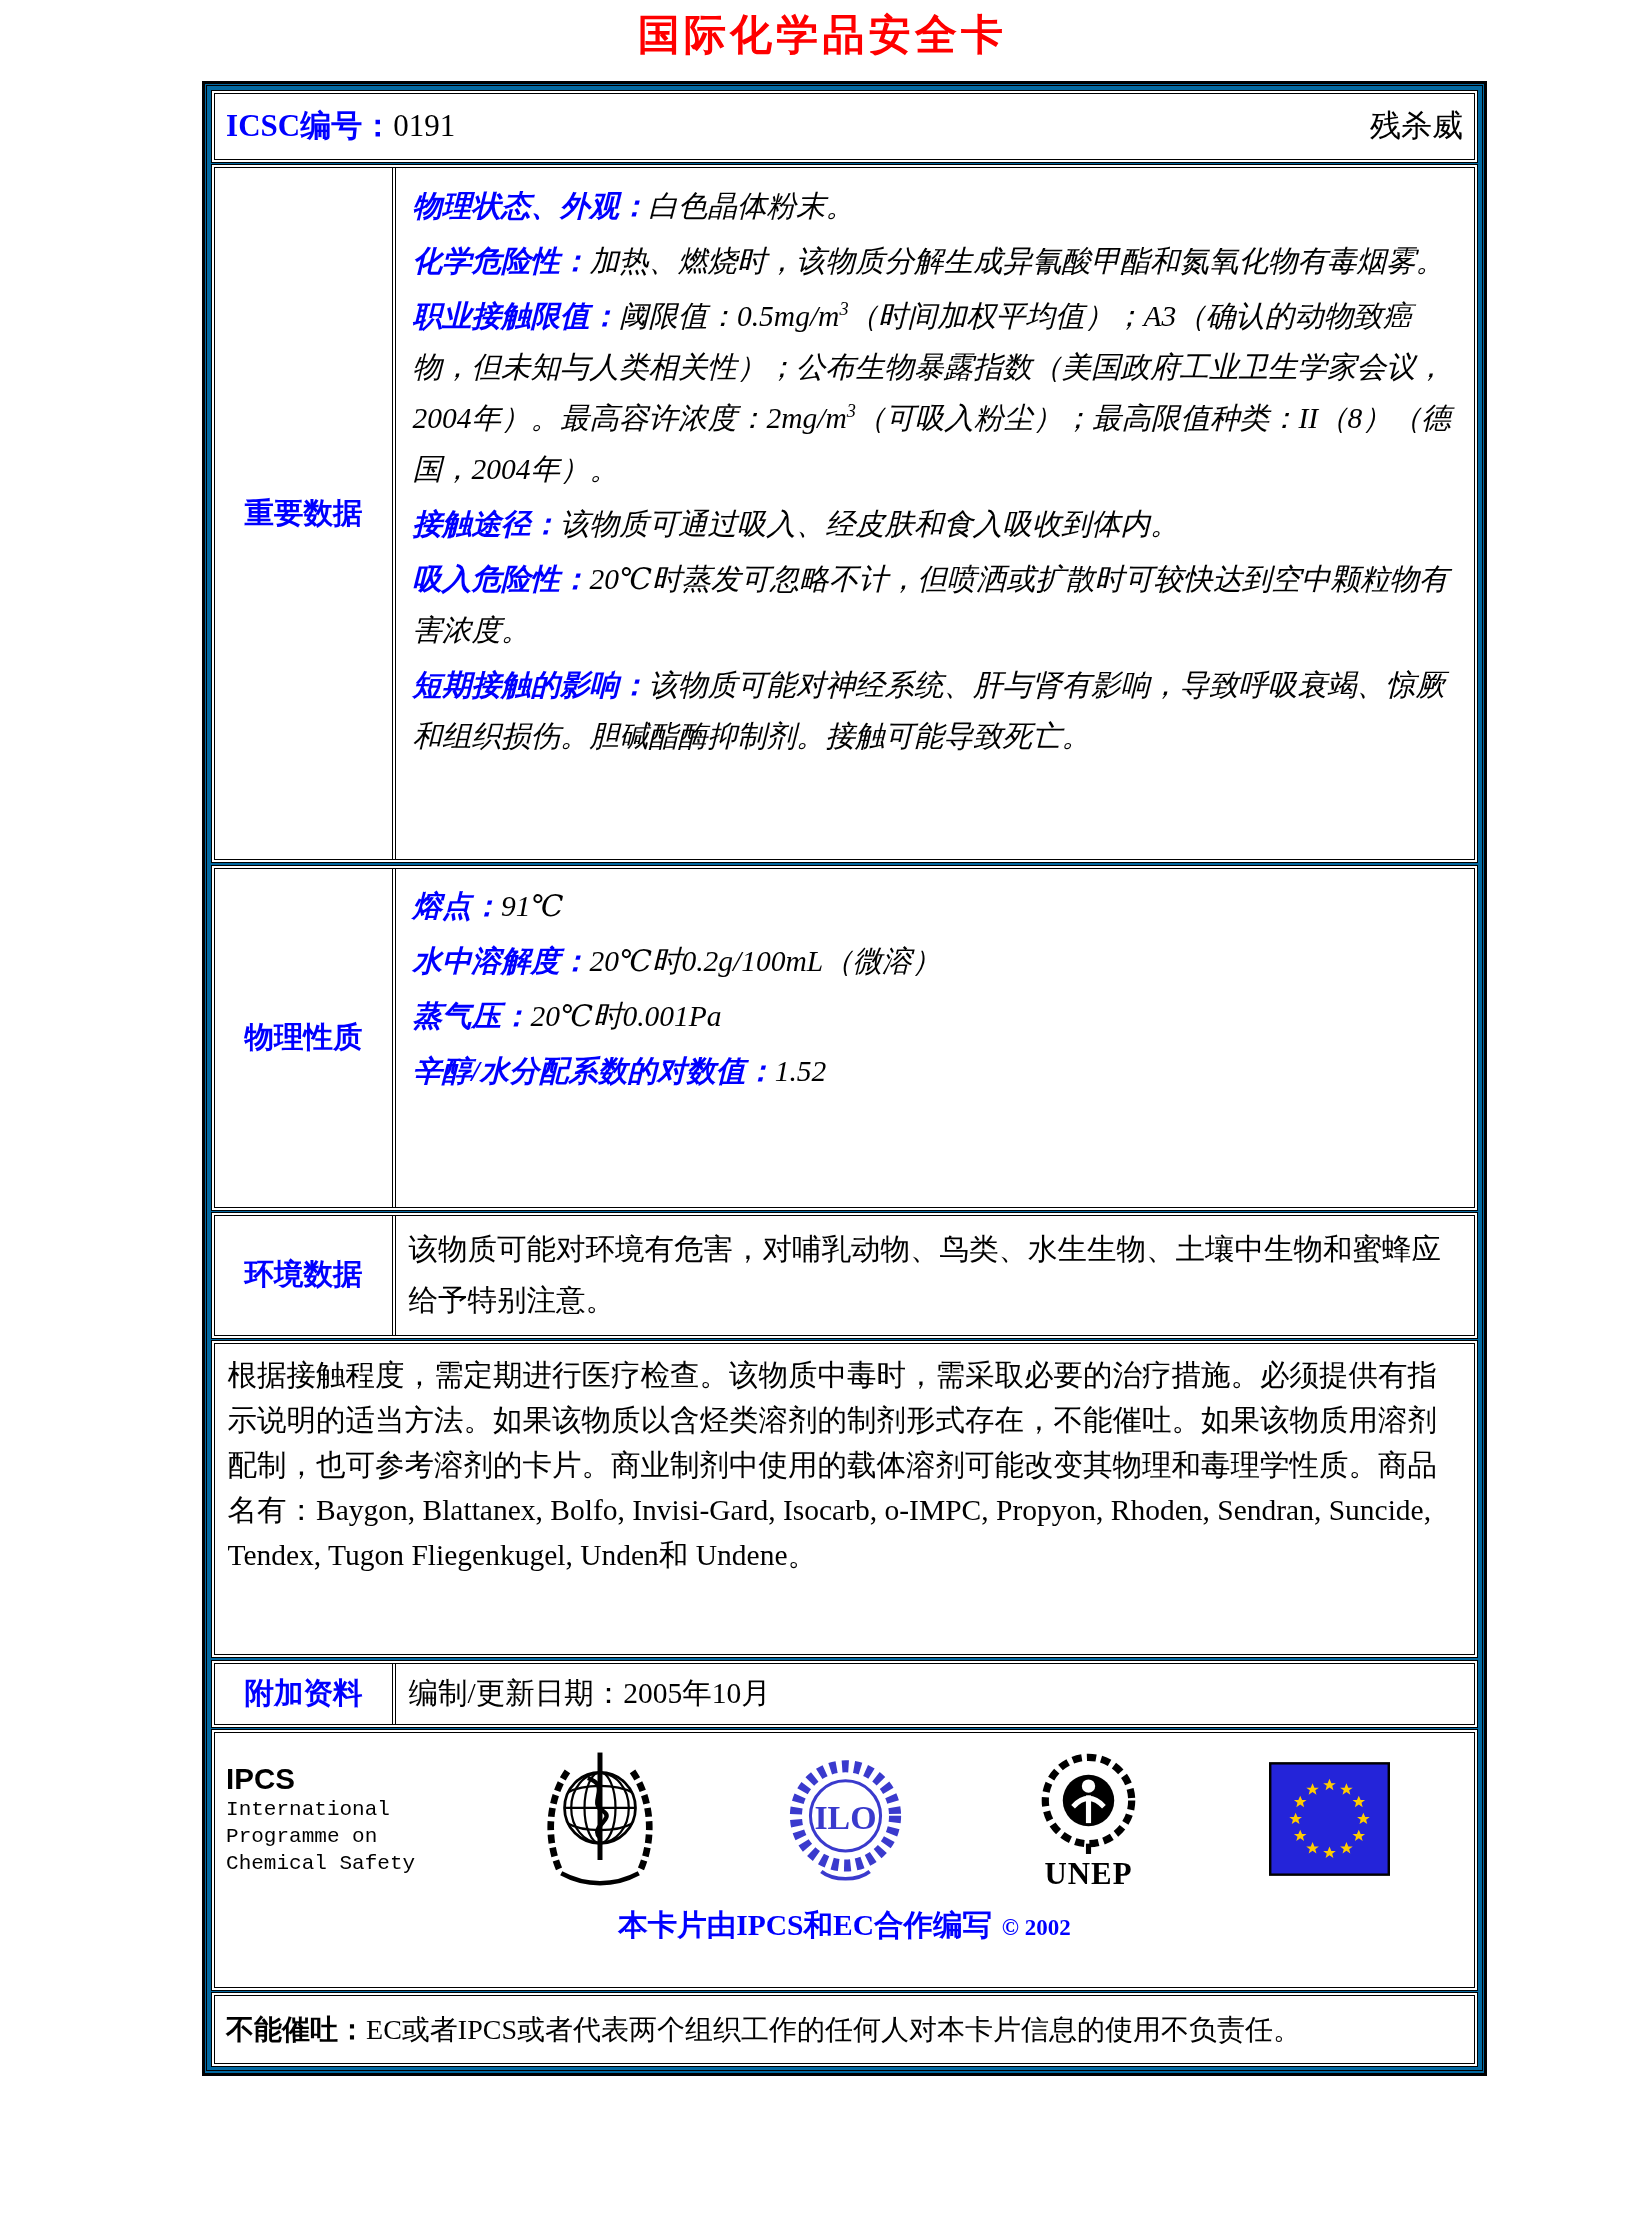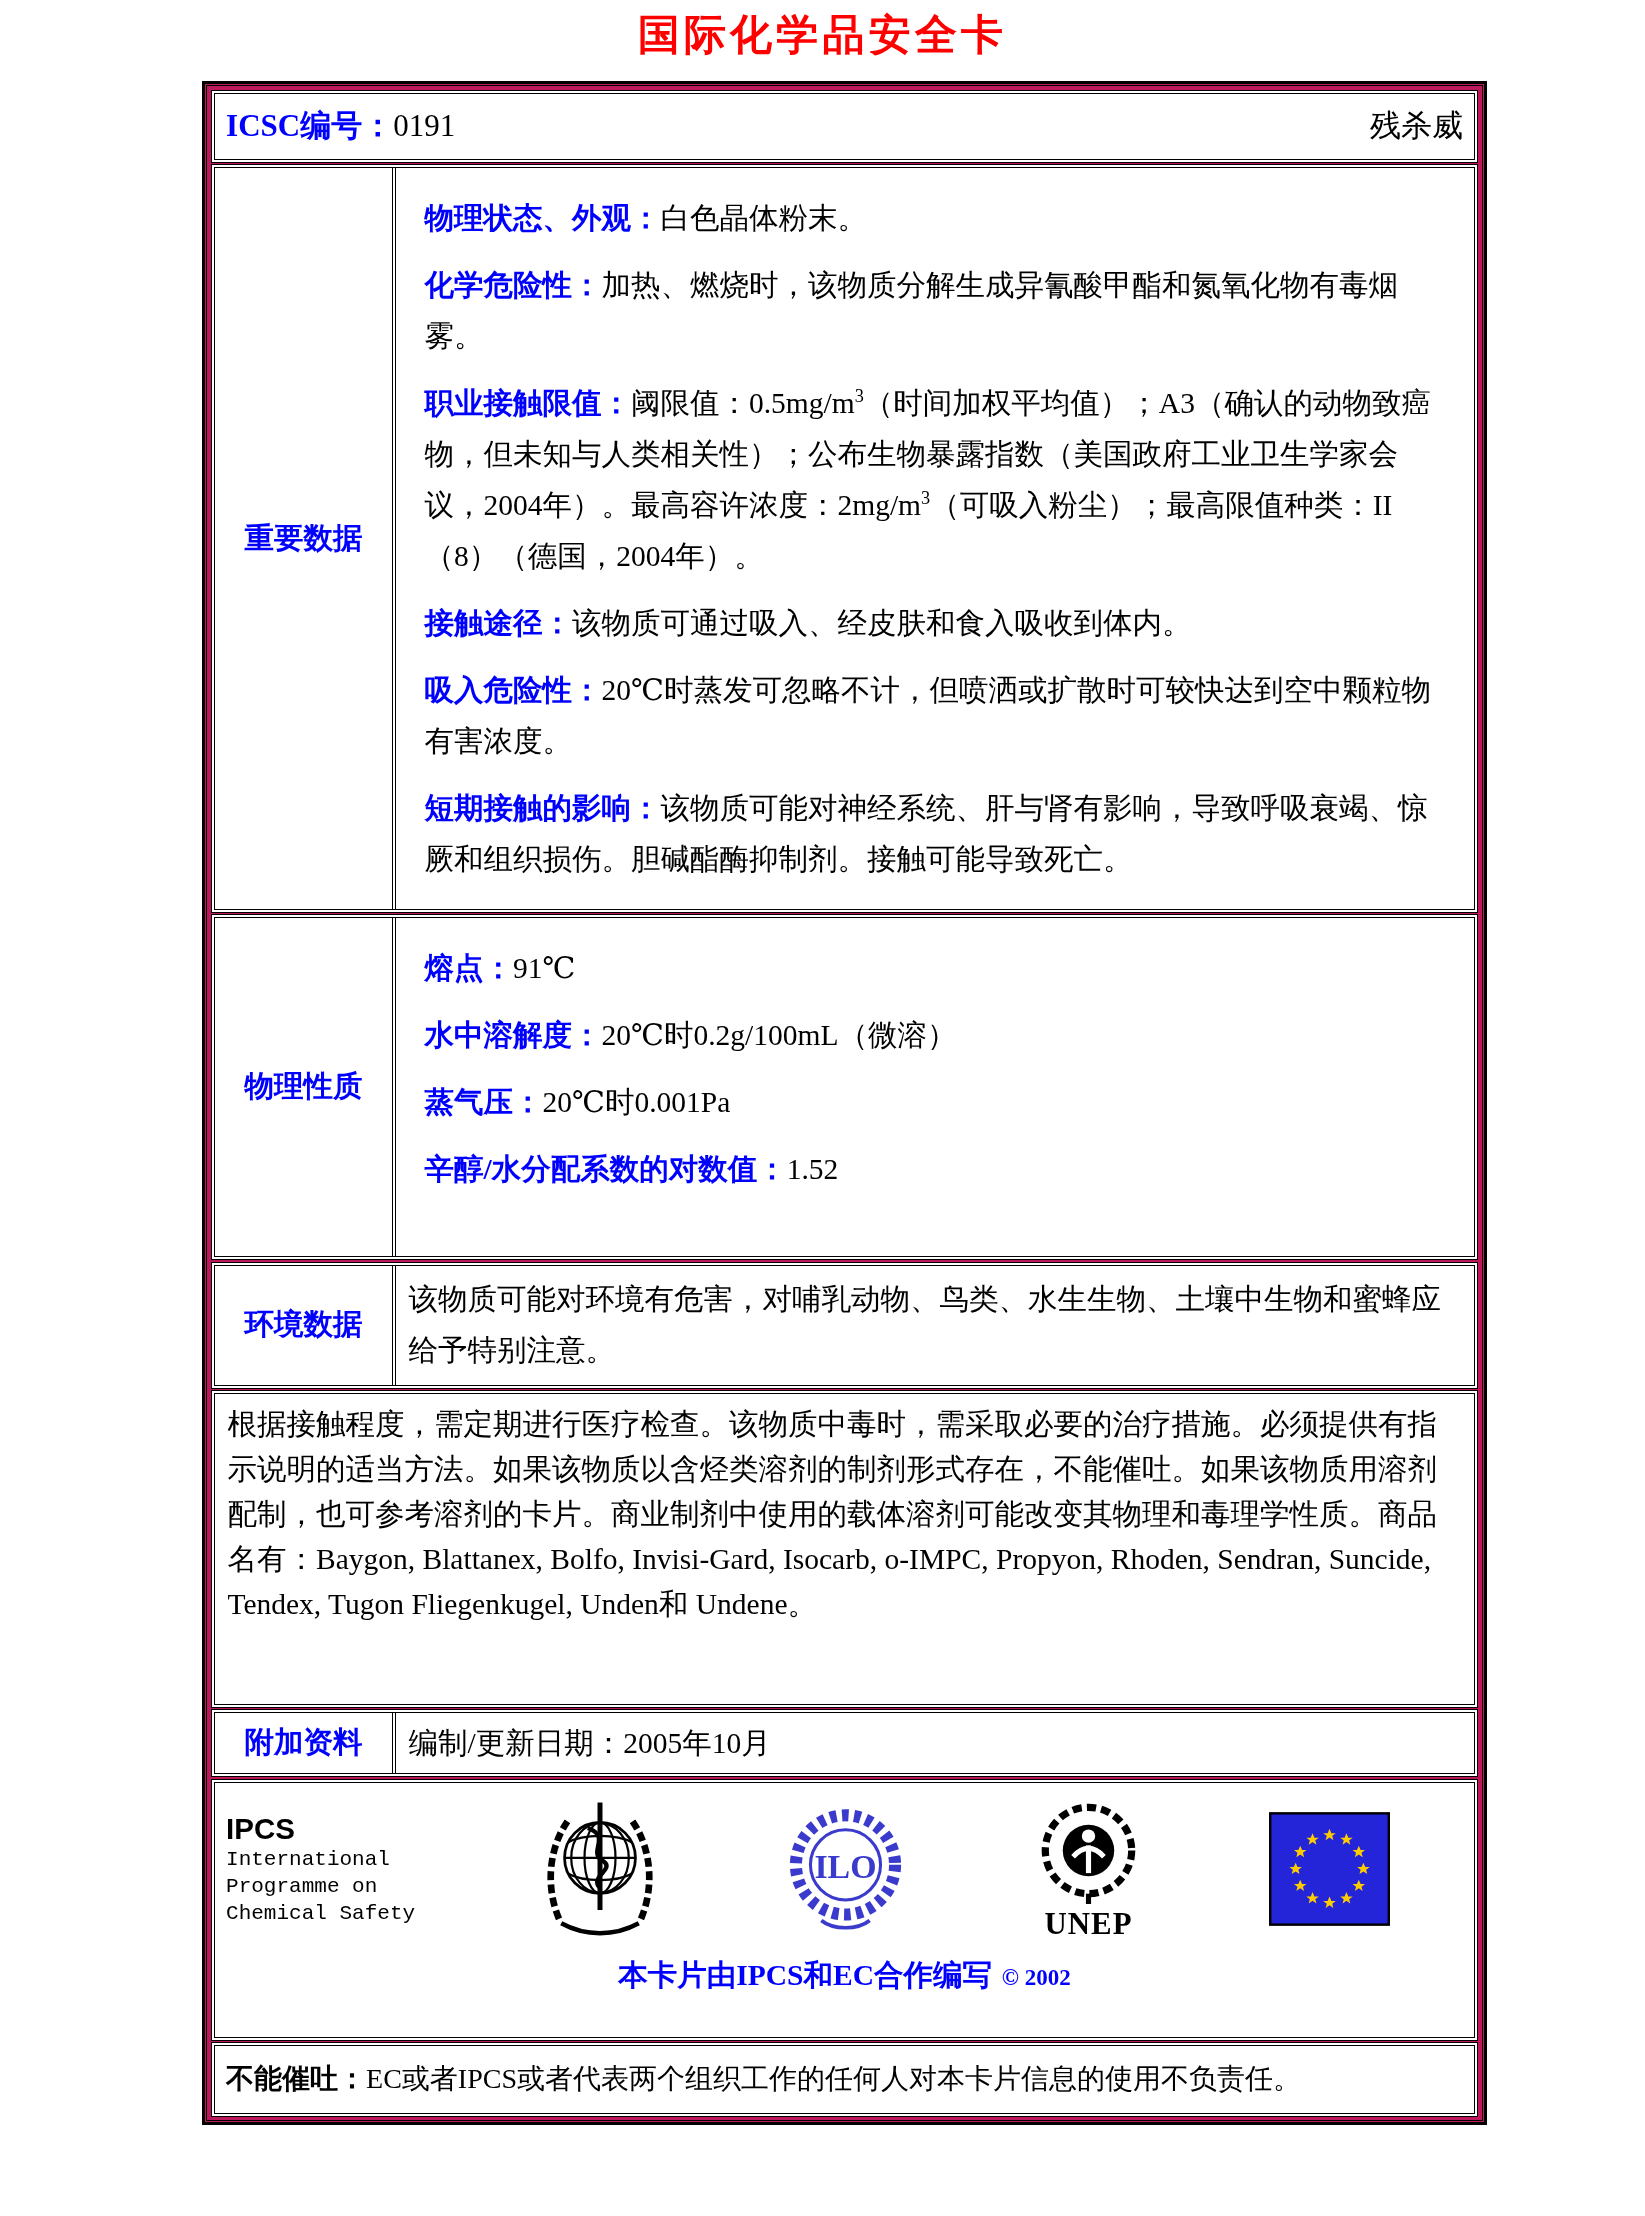--- a/index.html
+++ b/index.html
@@ -1,26 +1,26 @@
 <!DOCTYPE html>
 <html style="font-size:11.2px"><head>
 <meta charset="utf-8">
 <style>
   html,body{margin:0;padding:0;background:#ffffff;}
   body{width:1645px;height:2216px;font-family:"Liberation Serif","DejaVu Serif",serif;color:#000;}
   .page{position:relative;width:1645px;height:2216px;overflow:hidden;background:#fff;}
   .title{text-align:center;color:#FF0000;font-weight:bold;font-size:42px;letter-spacing:4.2px;
          padding-top:7px;height:67px;box-sizing:border-box;}
-  .card{margin:14px 158px 0 202px;border:3.5px solid #000;background:#be185d;}
+  .card{margin:14px 158px 0 202px;border:3.5px solid #000;background:#0369a1;}
   .card-inner{border:1.4px solid #000;margin:1.4px;padding:2.1px;}
   .row{border:4.2px double #000;margin:1.4px;display:flex;background:#fff;}
   .row-label{flex:0 0 177px;border-right:4.2px double #000;display:flex;align-items:center;
              justify-content:center;color:#0000FF;font-weight:bold;font-size:29.5px;text-align:center;}
   .row-content{flex:1;padding:8.4px 12.6px;font-size:29.5px;line-height:51px;box-sizing:border-box;}
-  .para{margin:16px;}
+  .para{margin:4px;font-style:italic;}
   .blue-label{color:#0000FF;font-weight:bold;}
   sup{font-size:0.62em;line-height:0;}
   .icsc-row{justify-content:space-between;align-items:center;min-height:65px;padding:0 11.2px;font-size:31px;}
   .r-important{min-height:691px;}
   .r-physical{min-height:338px;}
   .r-env{min-height:107px;}
   .r-notes{min-height:310px;}
   .r-notes .row-content{line-height:45px;}
   .r-add{min-height:60px;}
   .r-add .row-content{display:flex;align-items:center;padding-top:2.8px;padding-bottom:2.8px;}

